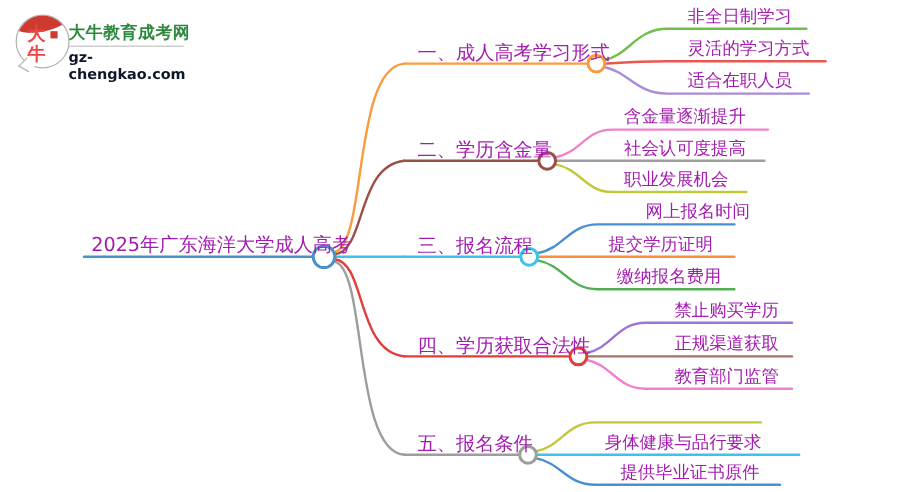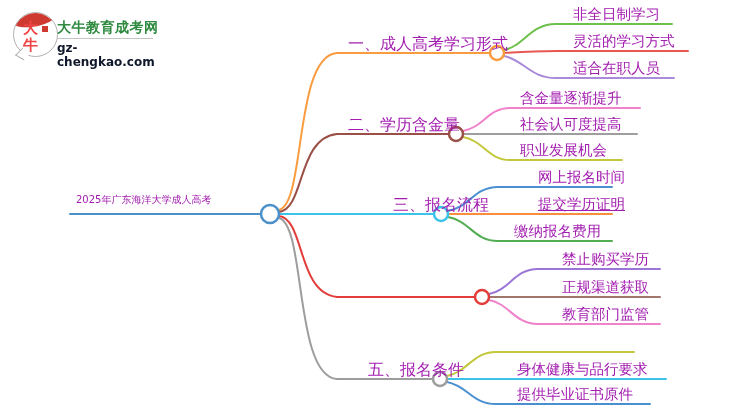--- a/index.html
+++ b/index.html
@@ -2,21 +2,21 @@
 <html><head>
 <meta charset="utf-8">
 <title>Mindmap</title>
 <style>
   html,body { margin:0; padding:0; background:#ffffff; }
   body { width:750px; height:410px; font-family:"DejaVu Sans","Liberation Sans",sans-serif; }
   .canvas { position:relative; width:750px; height:410px; background:#ffffff; overflow:hidden; }
   .mindmap-svg { position:absolute; left:0; top:0; }
 
   .label { position:absolute; white-space:nowrap; color:#a21caf; line-height:1.25; }
-  .root-label   { font-size:10px; }
+  .root-label   { font-size:16px; }
   .branch-label { font-size:16px; }
   .sub-label    { font-size:14.5px; }
 
   
   .logo { position:absolute; left:0; top:0; width:170px; height:70px; }
   .logo-icon { position:absolute; left:13px; top:12px; width:46px; height:46px; }
   .icon-circle { position:absolute; left:0; top:0; width:43px; height:43px; background:#fff;
                  border:1.5px solid #b0b0b0; border-radius:50%; overflow:hidden; }
   .icon-cap { position:absolute; left:-5px; top:-11px; width:54px; height:24px;
               background:#ce3a2f; border-radius:50%; transform:rotate(-14deg); }
@@ -96,35 +96,36 @@
       <circle cx="441" cy="214" r="7" stroke="#3cc3e9"></circle>
       <circle cx="482" cy="297" r="7" stroke="#e23d3a"></circle>
       <circle cx="440" cy="379" r="7" stroke="#9d9d9d"></circle>
     </g>
   </svg>
 
   <div class="label root-label" style="left:76px; top:194px;">2025年广东海洋大学成人高考</div>
 
   <div class="label branch-label" style="left:348px; top:34px;">一、成人高考学习形式</div>
   <div class="label branch-label" style="left:348px; top:115px;">二、学历含金量</div>
-  <div class="label branch-label" style="left:348px; top:195px;margin-left:45px;">三、报名流程</div>
-  <div class="label branch-label" style="left:348px; top:360px;margin-left:20px;">五、报名条件</div>
+  <div class="label branch-label" style="left:348px; top:195px;">三、报名流程</div>
+  <div class="label branch-label" style="left:348px; top:278px;">四、学历获取合法性</div>
+  <div class="label branch-label" style="left:348px; top:360px;">五、报名条件</div>
 
   <div class="label sub-label" style="left:573px; top:5px;">非全日制学习</div>
   <div class="label sub-label" style="left:573px; top:32px;">灵活的学习方式</div>
   <div class="label sub-label" style="left:573px; top:59px;">适合在职人员</div>
 
   <div class="label sub-label" style="left:520px; top:89px;">含金量逐渐提升</div>
   <div class="label sub-label" style="left:520px; top:115px;">社会认可度提高</div>
   <div class="label sub-label" style="left:520px; top:141px;">职业发展机会</div>
 
   <div class="label sub-label" style="left:502px; top:168px;margin-left:36px;">网上报名时间</div>
-  <div class="label sub-label" style="left:538px; top:195px;text-decoration:underline;">提交学历证明</div>
+  <div class="label sub-label" style="left:507px; top:195px;">提交学历证明</div>
   <div class="label sub-label" style="left:514px; top:222px;">缴纳报名费用</div>
 
   <div class="label sub-label" style="left:562px; top:250px;">禁止购买学历</div>
   <div class="label sub-label" style="left:562px; top:278px;">正规渠道获取</div>
   <div class="label sub-label" style="left:562px; top:305px;">教育部门监管</div>
 
-  <div class="label sub-label" style="left:517px; top:360px;">身体健康与品行要求</div>
+  <div class="label sub-label" style="left:504px; top:360px;">身体健康与品行要求</div>
   <div class="label sub-label" style="left:517px; top:385px;">提供毕业证书原件</div>
 
 </div>
 
 </body></html>

